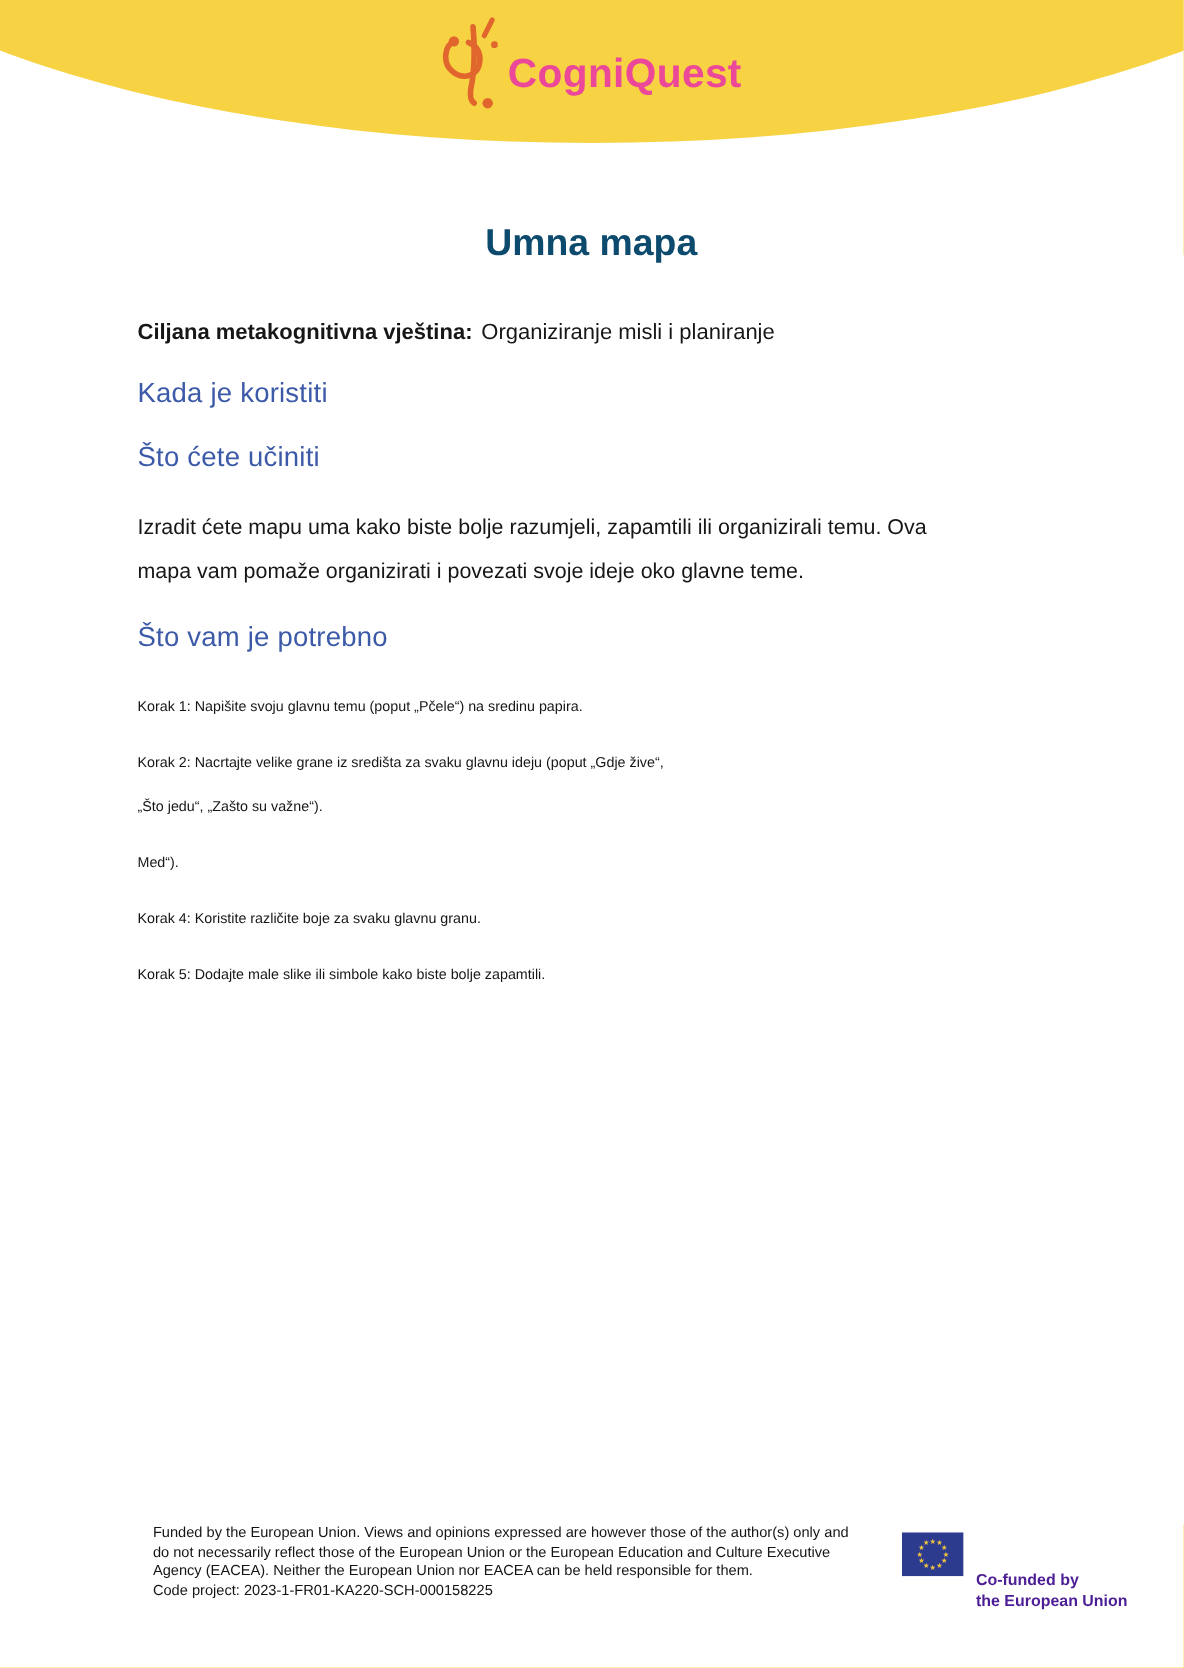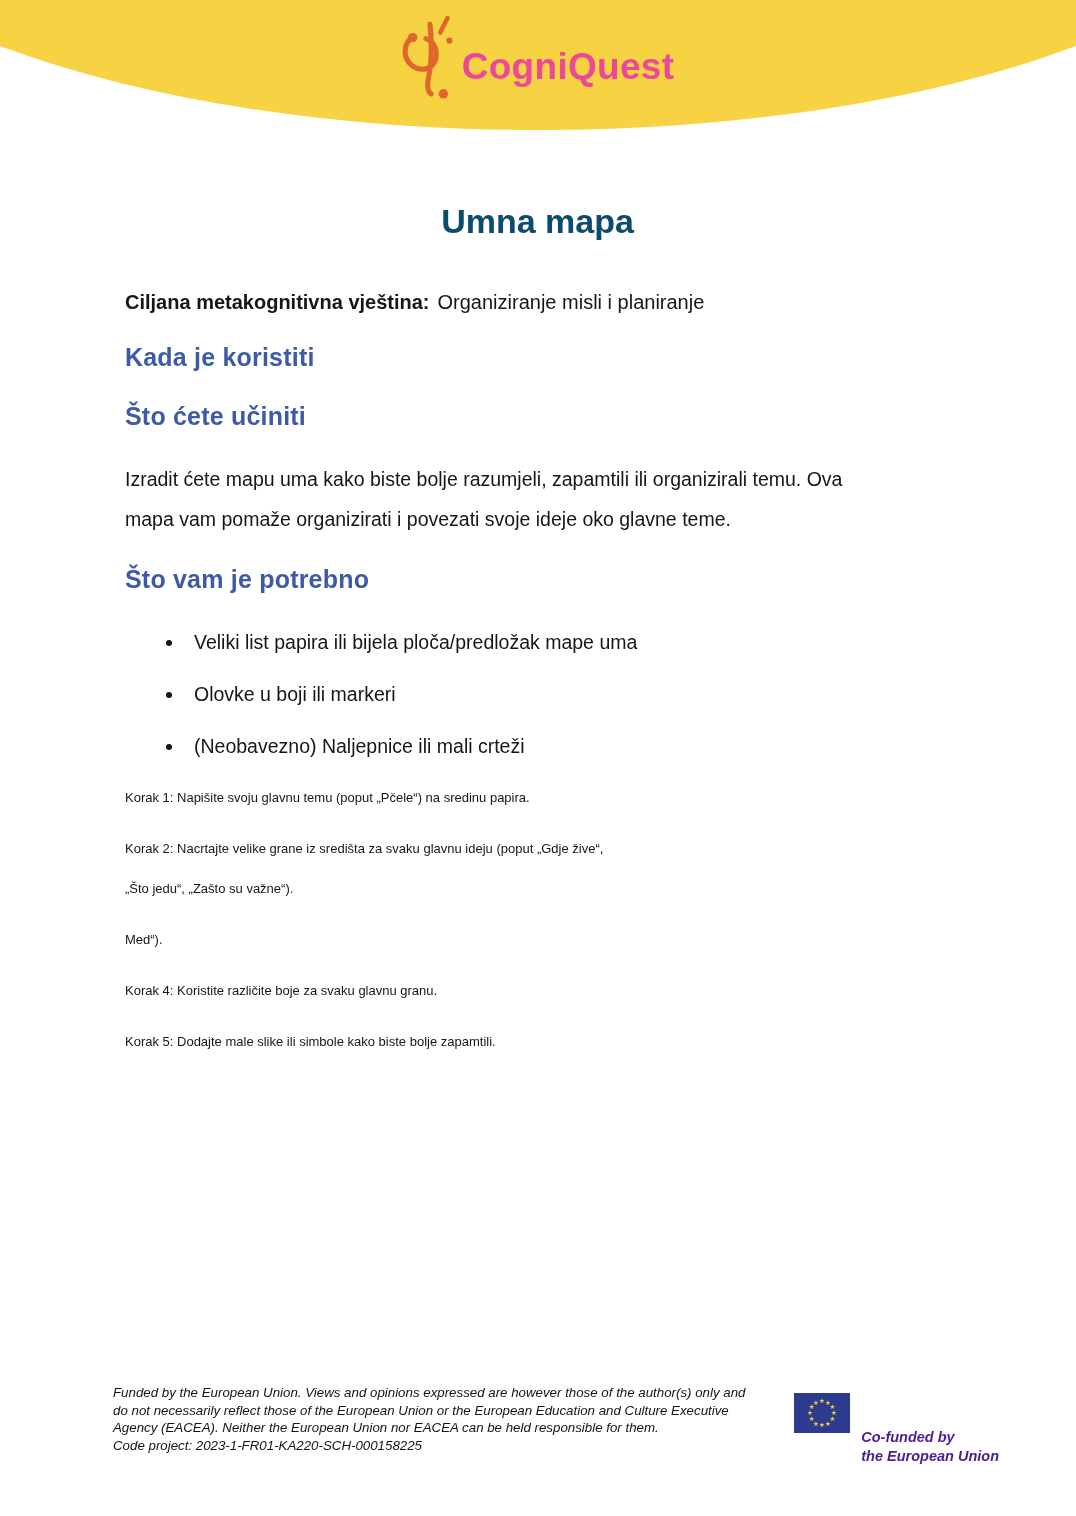--- a/index.html
+++ b/index.html
@@ -24,38 +24,38 @@
   }
   .content { position:relative; padding:202px 126px 0 125px; }
   .doc-title {
     margin:0; text-align:center; font-size:34px; line-height:1.15;
     font-weight:bold; color:#0c4a6e;
   }
   .skill { margin:46px 0 20px; font-size:20px; line-height:30px; font-weight:500; }
   .skill-label { font-weight:bold; margin-right:8px; }
   h2.section-heading {
     color:#3c5aa8; font-size:25px; line-height:33px;
-    margin:24px 0 26px; font-weight:bold; letter-spacing:0.2px;
+    margin:24px 0 26px; font-weight:normal; letter-spacing:0.2px;
   }
   p.body-par {
     font-size:19.5px; line-height:40px; margin:0 0 8px;
     font-weight:500; white-space:pre-line;
   }
   ul.need-list { margin:0; padding:0 0 0 60px; list-style:disc; }
   ul.need-list li {
     font-size:19.5px; line-height:40px; margin:0 0 12px; padding-left:9px;
     font-weight:500;
   }
   p.step {
     font-size:13px; line-height:40px; margin:0 0 11px;
     font-weight:500; white-space:pre-line;
   }
   .footer {
-    position:absolute; top:1384px; left:113px; width:886px;
-    display:flex; justify-content:space-between; align-items:flex-start;font-style:italic;
+    position:absolute; top:1384px; left:139px; width:886px;
+    display:flex; justify-content:space-between; align-items:flex-start;
   }
   .disclaimer {
     font-size:13.3px; line-height:17.6px; max-width:672px;
     white-space:pre-line; color:#141414; font-weight:500;
   }
   .eu-badge { display:flex; gap:11px; align-items:flex-start; margin-top:9px; }
   .eu-flag { display:block; }
   .eu-text { color:#4c1d95; font-weight:bold; font-size:14.5px; line-height:19px; padding-top:1px;margin-top:34px; }
 </style>
 </head>
@@ -83,25 +83,20 @@
 
   <p class="skill"><span class="skill-label">Ciljana metakognitivna vještina:</span><span>Organiziranje misli i planiranje</span></p>
 
   <h2 class="section-heading">Kada je koristiti</h2>
 
   <h2 class="section-heading">Što ćete učiniti</h2>
   <p class="body-par">Izradit ćete mapu uma kako biste bolje razumjeli, zapamtili ili organizirali temu. Ova
 mapa vam pomaže organizirati i povezati svoje ideje oko glavne teme.</p>
 
   <h2 class="section-heading">Što vam je potrebno</h2>
-  <ul class="need-list">
-    <li>Veliki list papira ili bijela ploča/predložak mape uma</li>
-    <li>Olovke u boji ili markeri</li>
-    <li>(Neobavezno) Naljepnice ili mali crteži</li>
-  </ul>
 
   <p class="step">Korak 1: Napišite svoju glavnu temu (poput „Pčele“) na sredinu papira.</p>
   <p class="step">Korak 2: Nacrtajte velike grane iz središta za svaku glavnu ideju (poput „Gdje žive“,
 „Što jedu“, „Zašto su važne“).</p>
   <p class="step">Med“).</p>
   <p class="step">Korak 4: Koristite različite boje za svaku glavnu granu.</p>
   <p class="step">Korak 5: Dodajte male slike ili simbole kako biste bolje zapamtili.</p>
 
 </div>
 

